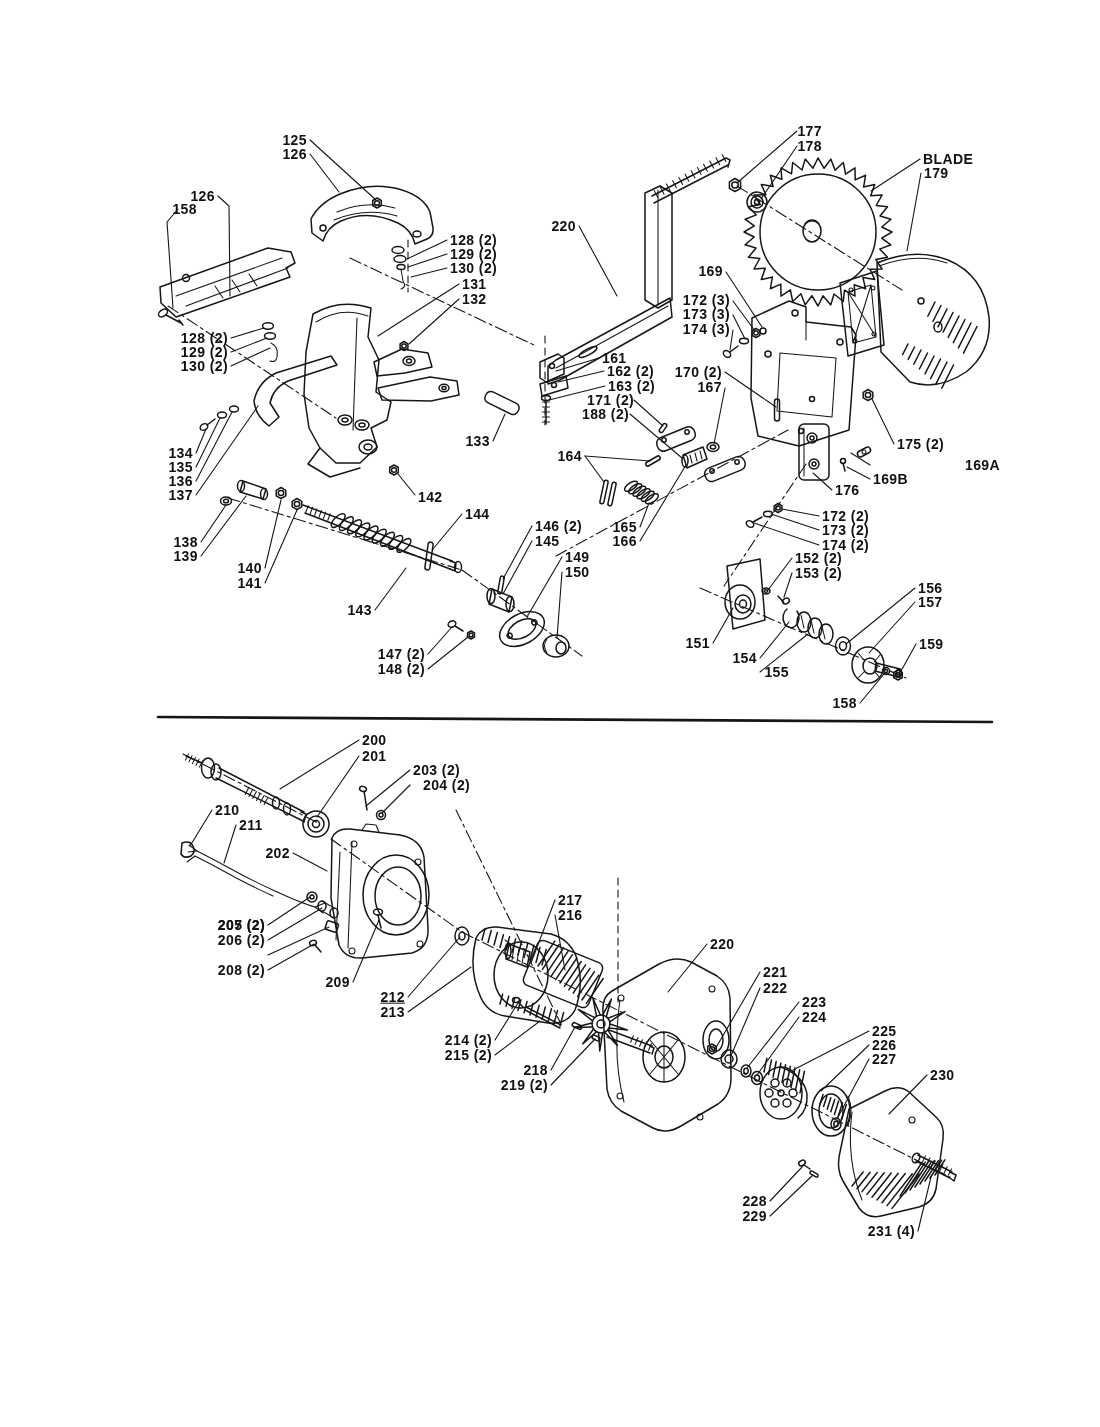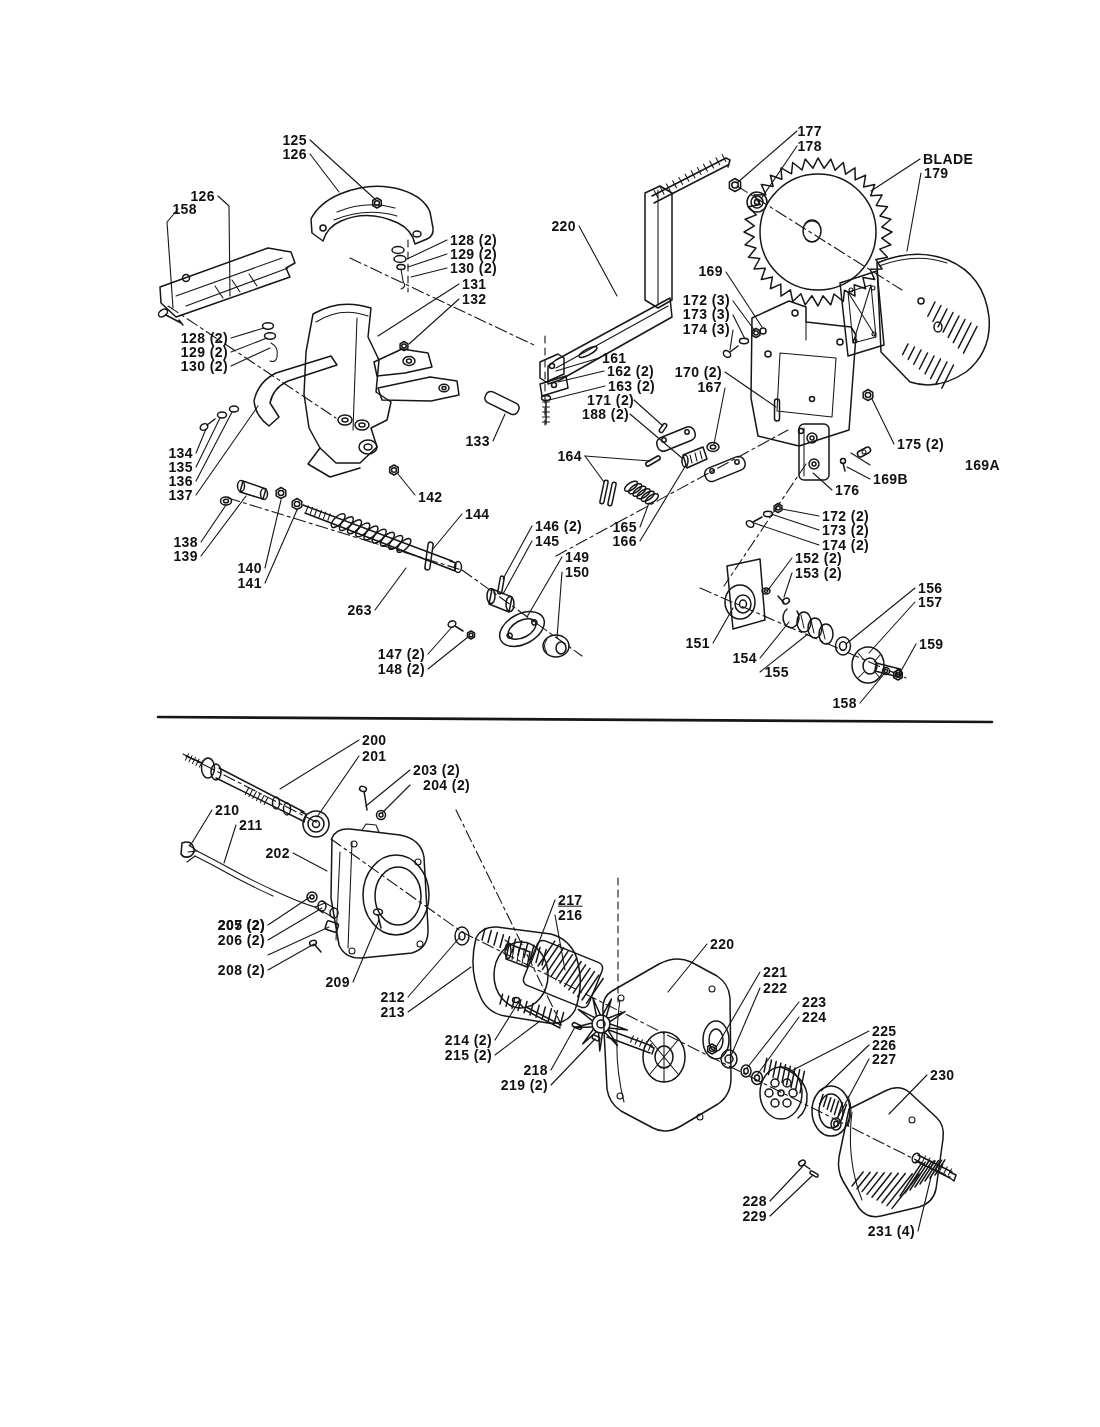--- a/index.html
+++ b/index.html
@@ -683,21 +683,21 @@
       <div class="co end" style="left: 228px; top: 366px;">130 (2)</div>
       <div class="co end" style="left: 193px; top: 453px;">134</div>
       <div class="co end" style="left: 193px; top: 467px;">135</div>
       <div class="co end" style="left: 193px; top: 481px;">136</div>
       <div class="co end" style="left: 193px; top: 495px;">137</div>
       <div class="co end" style="left: 198px; top: 542px;">138</div>
       <div class="co end" style="left: 198px; top: 556px;">139</div>
       <div class="co end" style="left: 262px; top: 568px;">140</div>
       <div class="co end" style="left: 262px; top: 583px;">141</div>
       <div class="co start" style="left: 418px; top: 497px;">142</div>
-      <div class="co end" style="left: 372px; top: 610px;">263</div>
+      <div class="co end" style="left: 372px; top: 610px;">143</div>
       <div class="co start" style="left: 465px; top: 514px; text-align: center;">144</div>
       <div class="co start" style="left: 535px; top: 526px;">146 (2)</div>
       <div class="co start" style="left: 535px; top: 541px;">145</div>
       <div class="co start" style="left: 565px; top: 557px;">149</div>
       <div class="co start" style="left: 565px; top: 572px;">150</div>
       <div class="co end" style="left: 425px; top: 654px;">147 (2)</div>
       <div class="co end" style="left: 425px; top: 669px;">148 (2)</div>
       <div class="co end" style="left: 490px; top: 441px;">133</div>
       <div class="co end" style="left: 576px; top: 226px;">220</div>
       <div class="co start" style="left: 602px; top: 358px;">161</div>
@@ -739,23 +739,23 @@
       <div class="co start" style="left: 413px; top: 770px;">203 (2)</div>
       <div class="co start" style="left: 423px; top: 785px;">204 (2)</div>
       <div class="co start" style="left: 215px; top: 810px;">210</div>
       <div class="co start" style="left: 239px; top: 825px;">211</div>
       <div class="co end" style="left: 290px; top: 853px;">202</div>
       <div class="co end" style="left: 265px; top: 925px;">205 (2)</div>
       <div class="co end" style="left: 265px; top: 940px;">206 (2)</div>
       <div class="co end" style="left: 265px; top: 925px;">207 (2)</div>
       <div class="co end" style="left: 265px; top: 970px;">208 (2)</div>
       <div class="co end" style="left: 350px; top: 982px;">209</div>
-      <div class="co end" style="left: 405px; top: 997px;">212</div>
+      <div class="co end" style="left: 405px; top: 997px; text-decoration: underline;">212</div>
       <div class="co end" style="left: 405px; top: 1012px;">213</div>
-      <div class="co start" style="left: 558px; top: 900px; text-decoration: underline;">217</div>
+      <div class="co start" style="left: 558px; top: 900px;">217</div>
       <div class="co start" style="left: 558px; top: 915px;">216</div>
       <div class="co start" style="left: 710px; top: 944px;">220</div>
       <div class="co start" style="left: 763px; top: 972px;">221</div>
       <div class="co start" style="left: 763px; top: 988px;">222</div>
       <div class="co start" style="left: 802px; top: 1002px;">223</div>
       <div class="co start" style="left: 802px; top: 1017px;">224</div>
       <div class="co end" style="left: 492px; top: 1040px;">214 (2)</div>
       <div class="co end" style="left: 492px; top: 1055px;">215 (2)</div>
       <div class="co end" style="left: 548px; top: 1070px;">218</div>
       <div class="co end" style="left: 548px; top: 1085px;">219 (2)</div>

